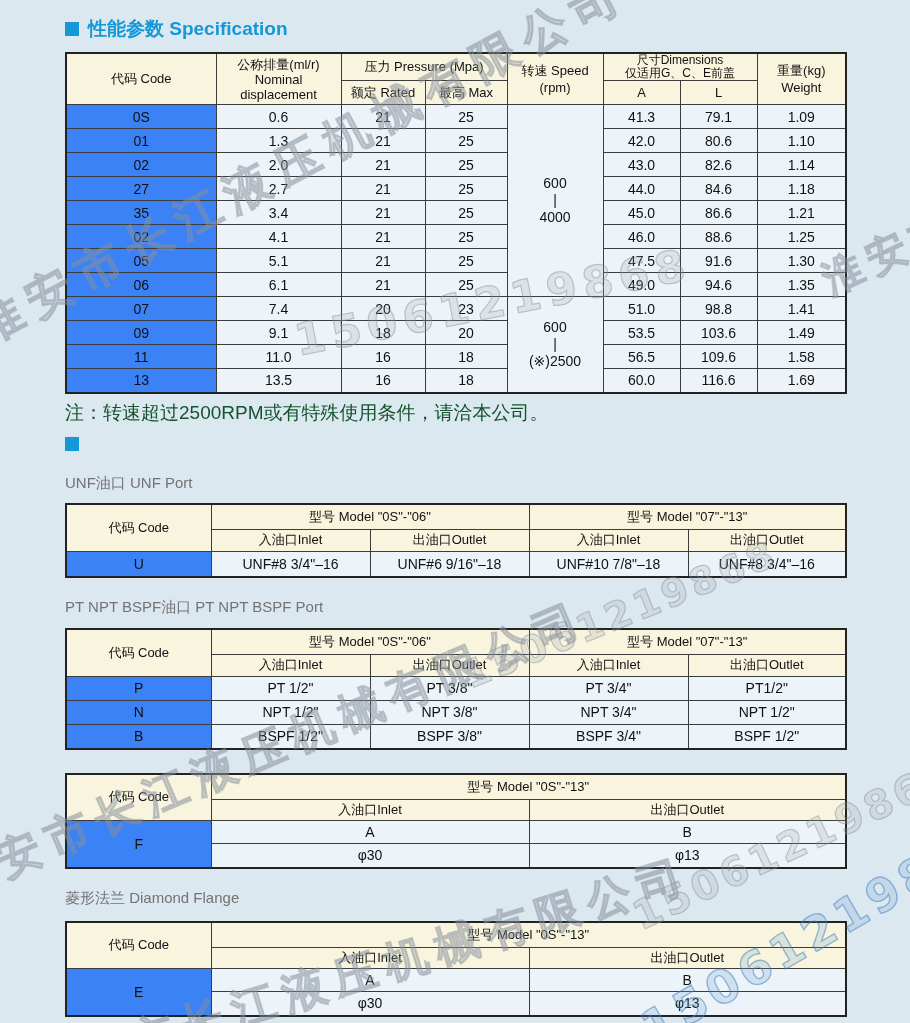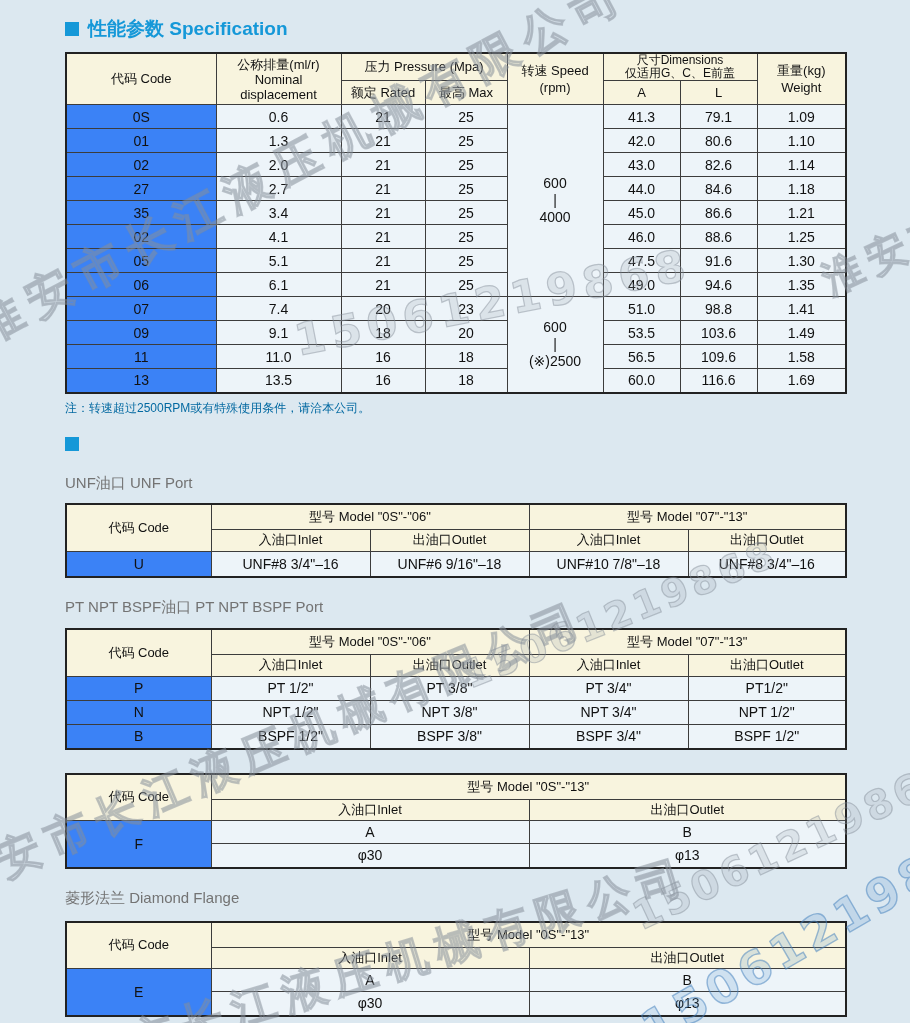--- a/index.html
+++ b/index.html
@@ -10,21 +10,21 @@
     color:#111;
   }
   .abs{position:absolute;}
   
   .sec-title{
     left:65px;font-size:19px;font-weight:600;color:#1598d8;
     display:flex;align-items:center;gap:9px;z-index:2;
   }
   .bullet{width:14px;height:14px;background:#1598d8;display:inline-block;flex:0 0 auto;}
   .sub-label{left:65px;font-size:15px;font-weight:500;color:#737373;z-index:2;}
-  .note{left:65px;font-size:12px;color:#0369a1;z-index:2;}
+  .note{left:65px;font-size:19px;color:#14532d;z-index:2;}
   
   table{border-collapse:collapse;table-layout:fixed;width:780px;background:#edf4f9;z-index:2;position:absolute;left:65px;}
   table{border:2px solid #222;}
   td,th{border:1px solid #3c3c3c;text-align:center;vertical-align:middle;padding:0;font-weight:normal;overflow:hidden;}
   th{background:#f8f4de;font-size:13px;}
   td{font-size:14px;background:#edf4f9;}
   td.code{background:#3b82f6;}
   .dim-line{font-size:12px;line-height:13px;}
   .two-line{font-size:13px;line-height:15px;}
   .pre{white-space:pre-line;line-height:17px;}

